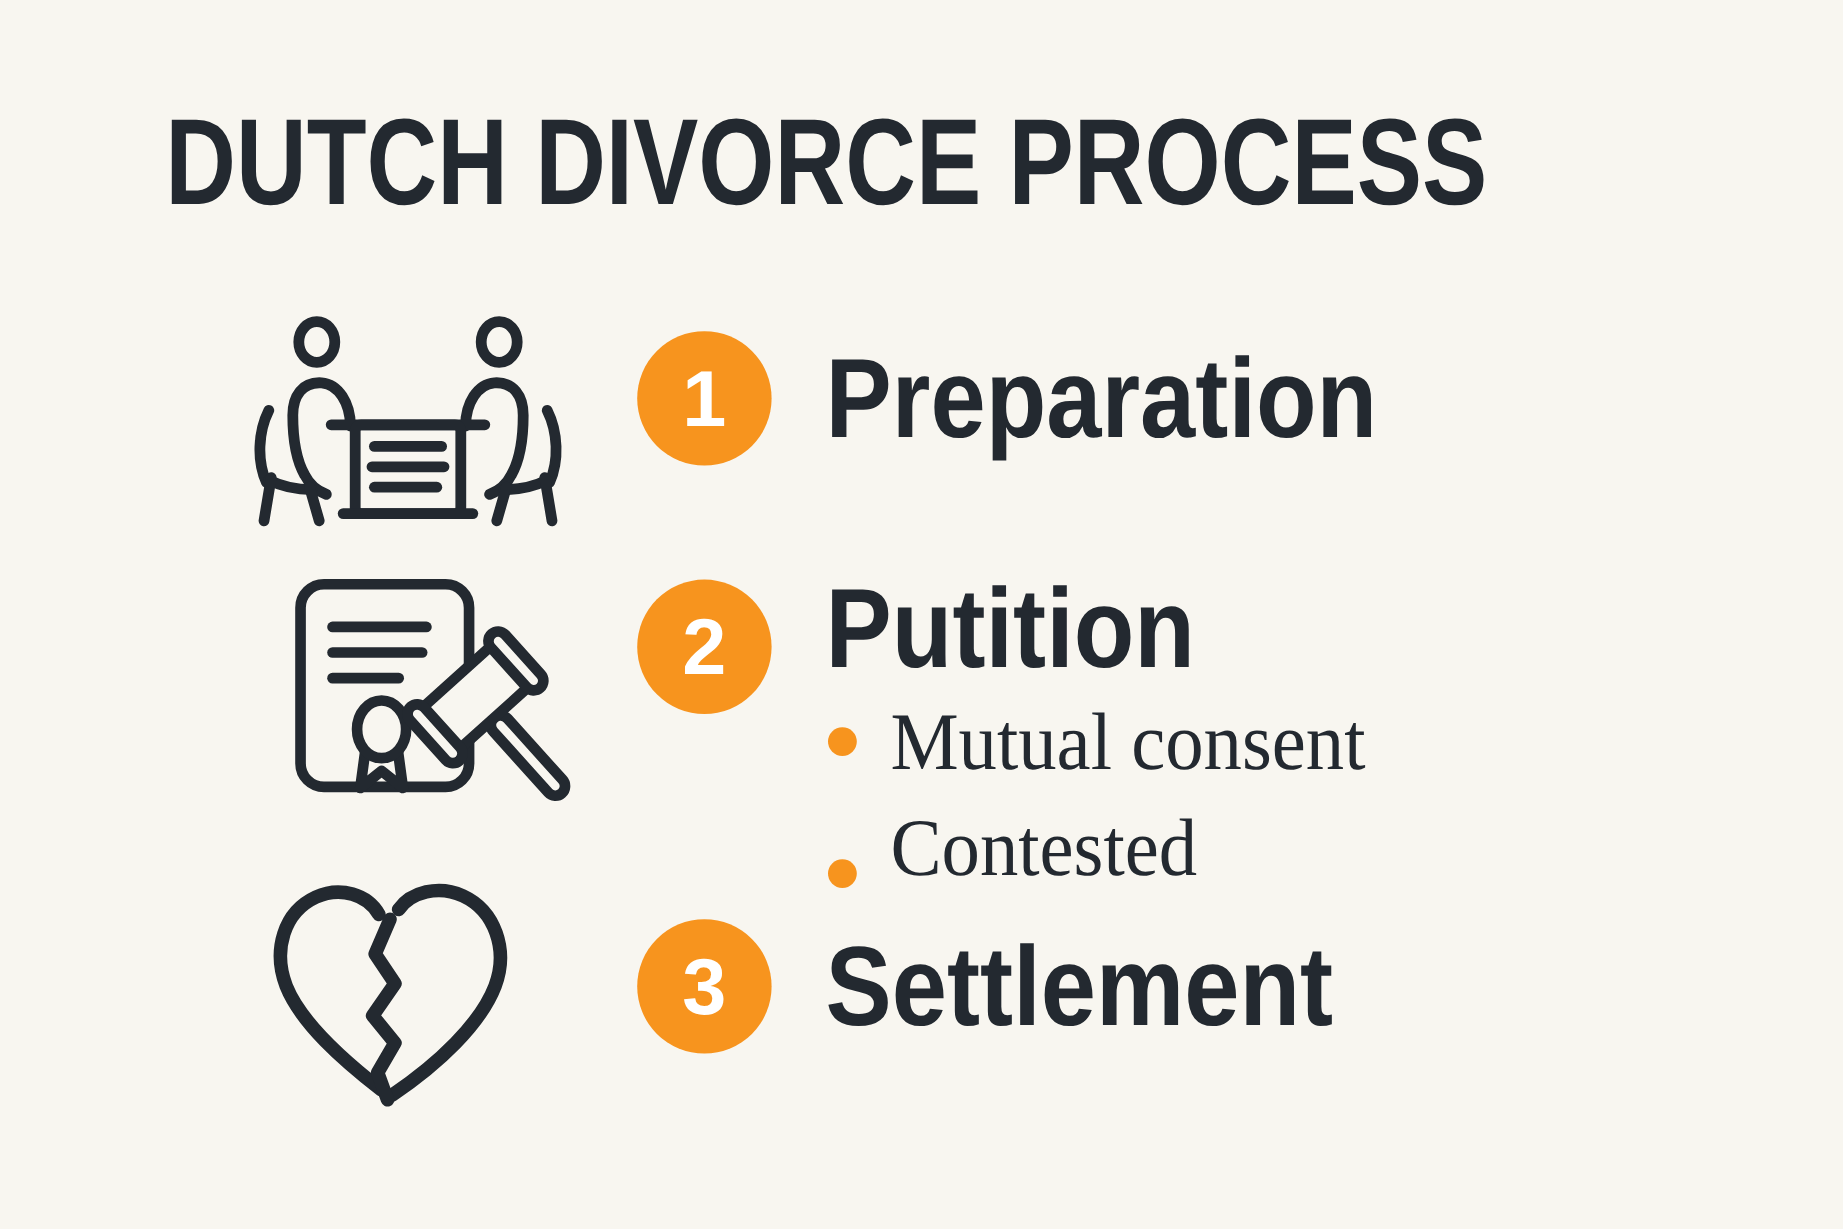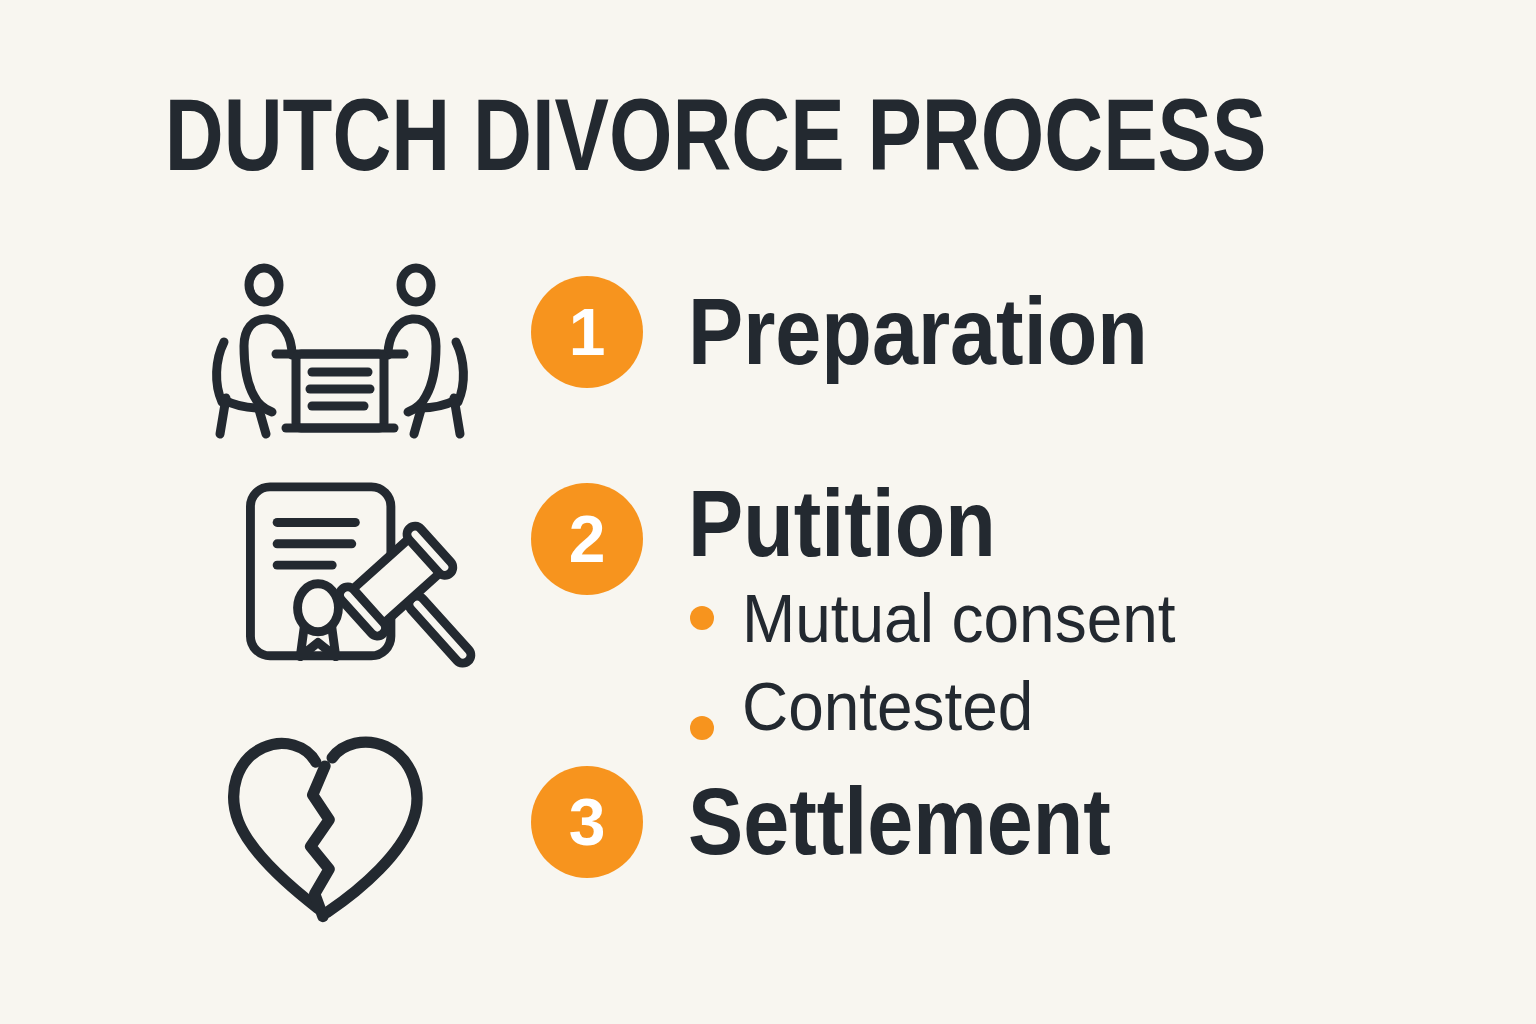--- a/index.html
+++ b/index.html
@@ -12,21 +12,21 @@
   body{
     width:1536px;height:1024px;
     background:var(--bg);
     font-family:"Liberation Sans", sans-serif;
     position:relative;
     overflow:hidden;
     color:var(--ink);
   }
   .title-wrap{
     position:absolute; top:84px; left:0; width:1404px;
-    display:flex; justify-content:flex-end;
+    display:flex; justify-content:flex-start;
   }
   .title{
     font-size:102px; font-weight:bold; letter-spacing:0px;
     transform:scaleX(0.80); transform-origin:center;
     white-space:nowrap; line-height:1;
     color:var(--ink);
   }
   .icon{ position:absolute; }
   .icon svg{ display:block; }
   .stroke{
@@ -41,21 +41,21 @@
   .badge-num{
     color:var(--badge-num); font-size:66px; font-weight:bold; line-height:1;
   }
   .step-label{
     position:absolute; left:688px;
     font-size:94px; font-weight:bold; line-height:1; white-space:nowrap;
     transform:scaleX(0.88); transform-origin:left;
     color:var(--ink);
   }
   .bullet-item{
-    position:absolute; left:690px; display:flex; align-items:center;
+    position:absolute; left:690px; display:flex; align-items:center;font-family:Liberation Serif, serif;
   }
   .bullet-dot{
     width:24px; height:24px; border-radius:50%;
     background:var(--accent); flex:0 0 auto;
   }
   .bullet-label{
     margin-left:28px;
     font-size:68px; font-weight:normal; line-height:1; white-space:nowrap;
     transform:scaleX(0.94); transform-origin:left;
     color:var(--ink);

